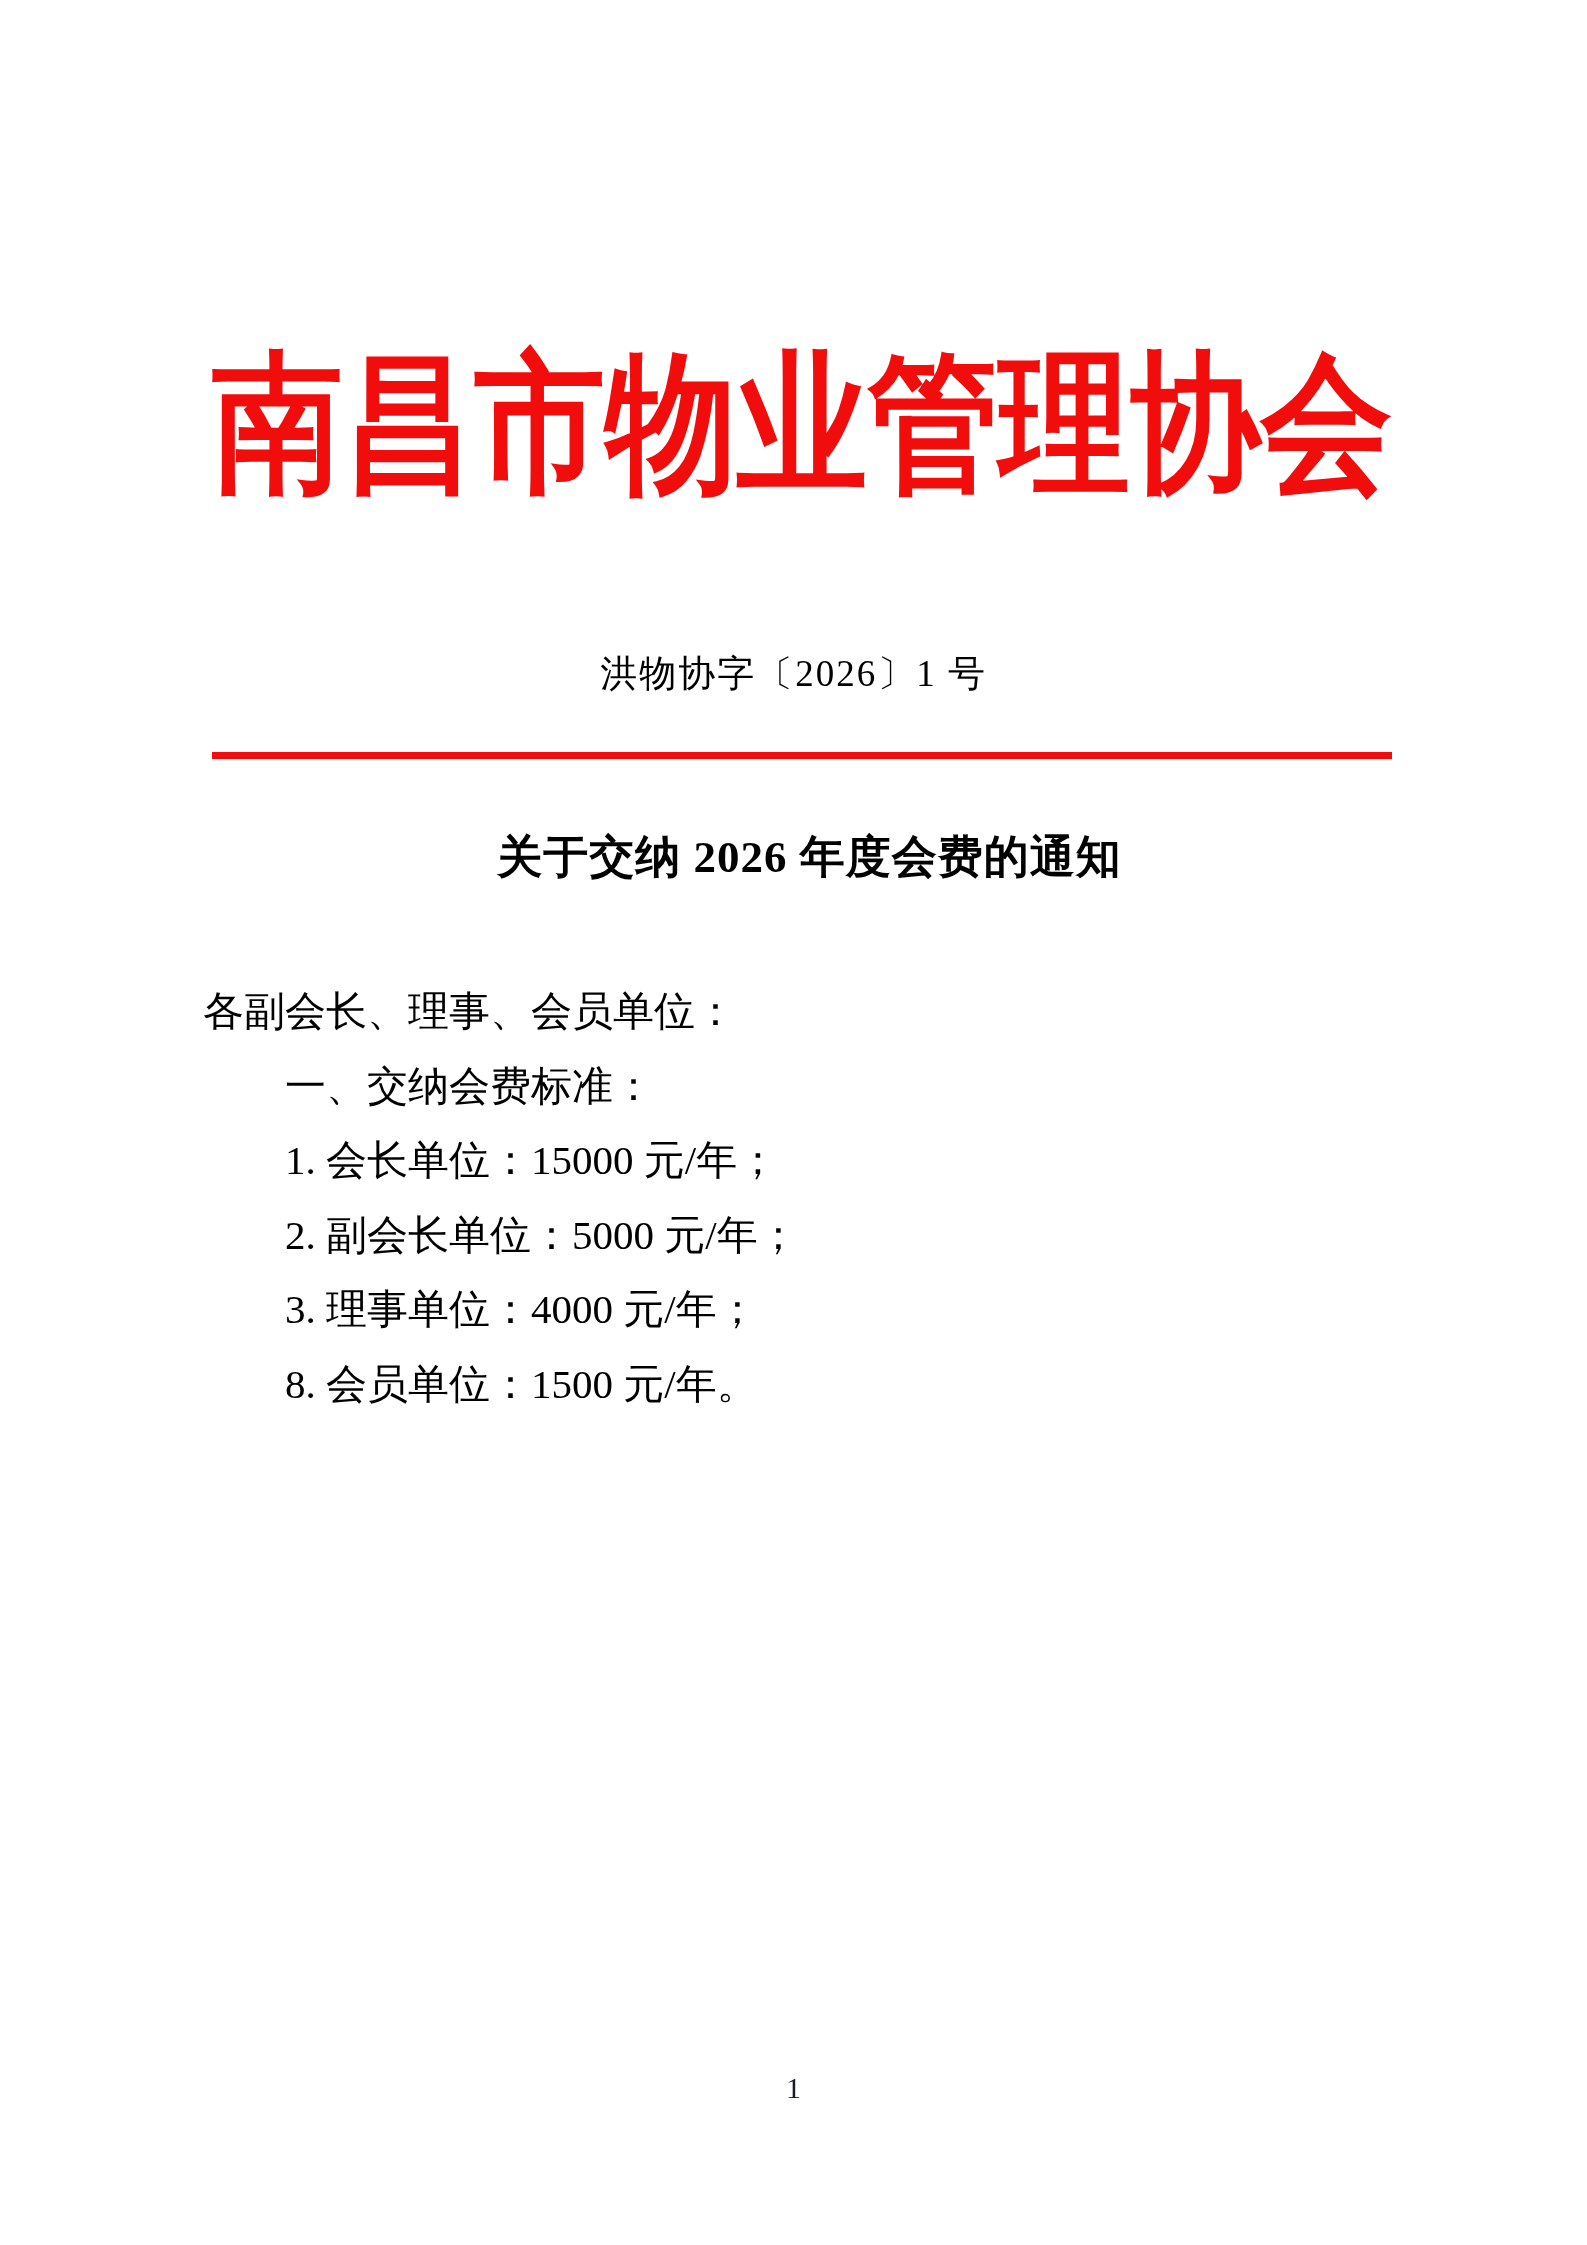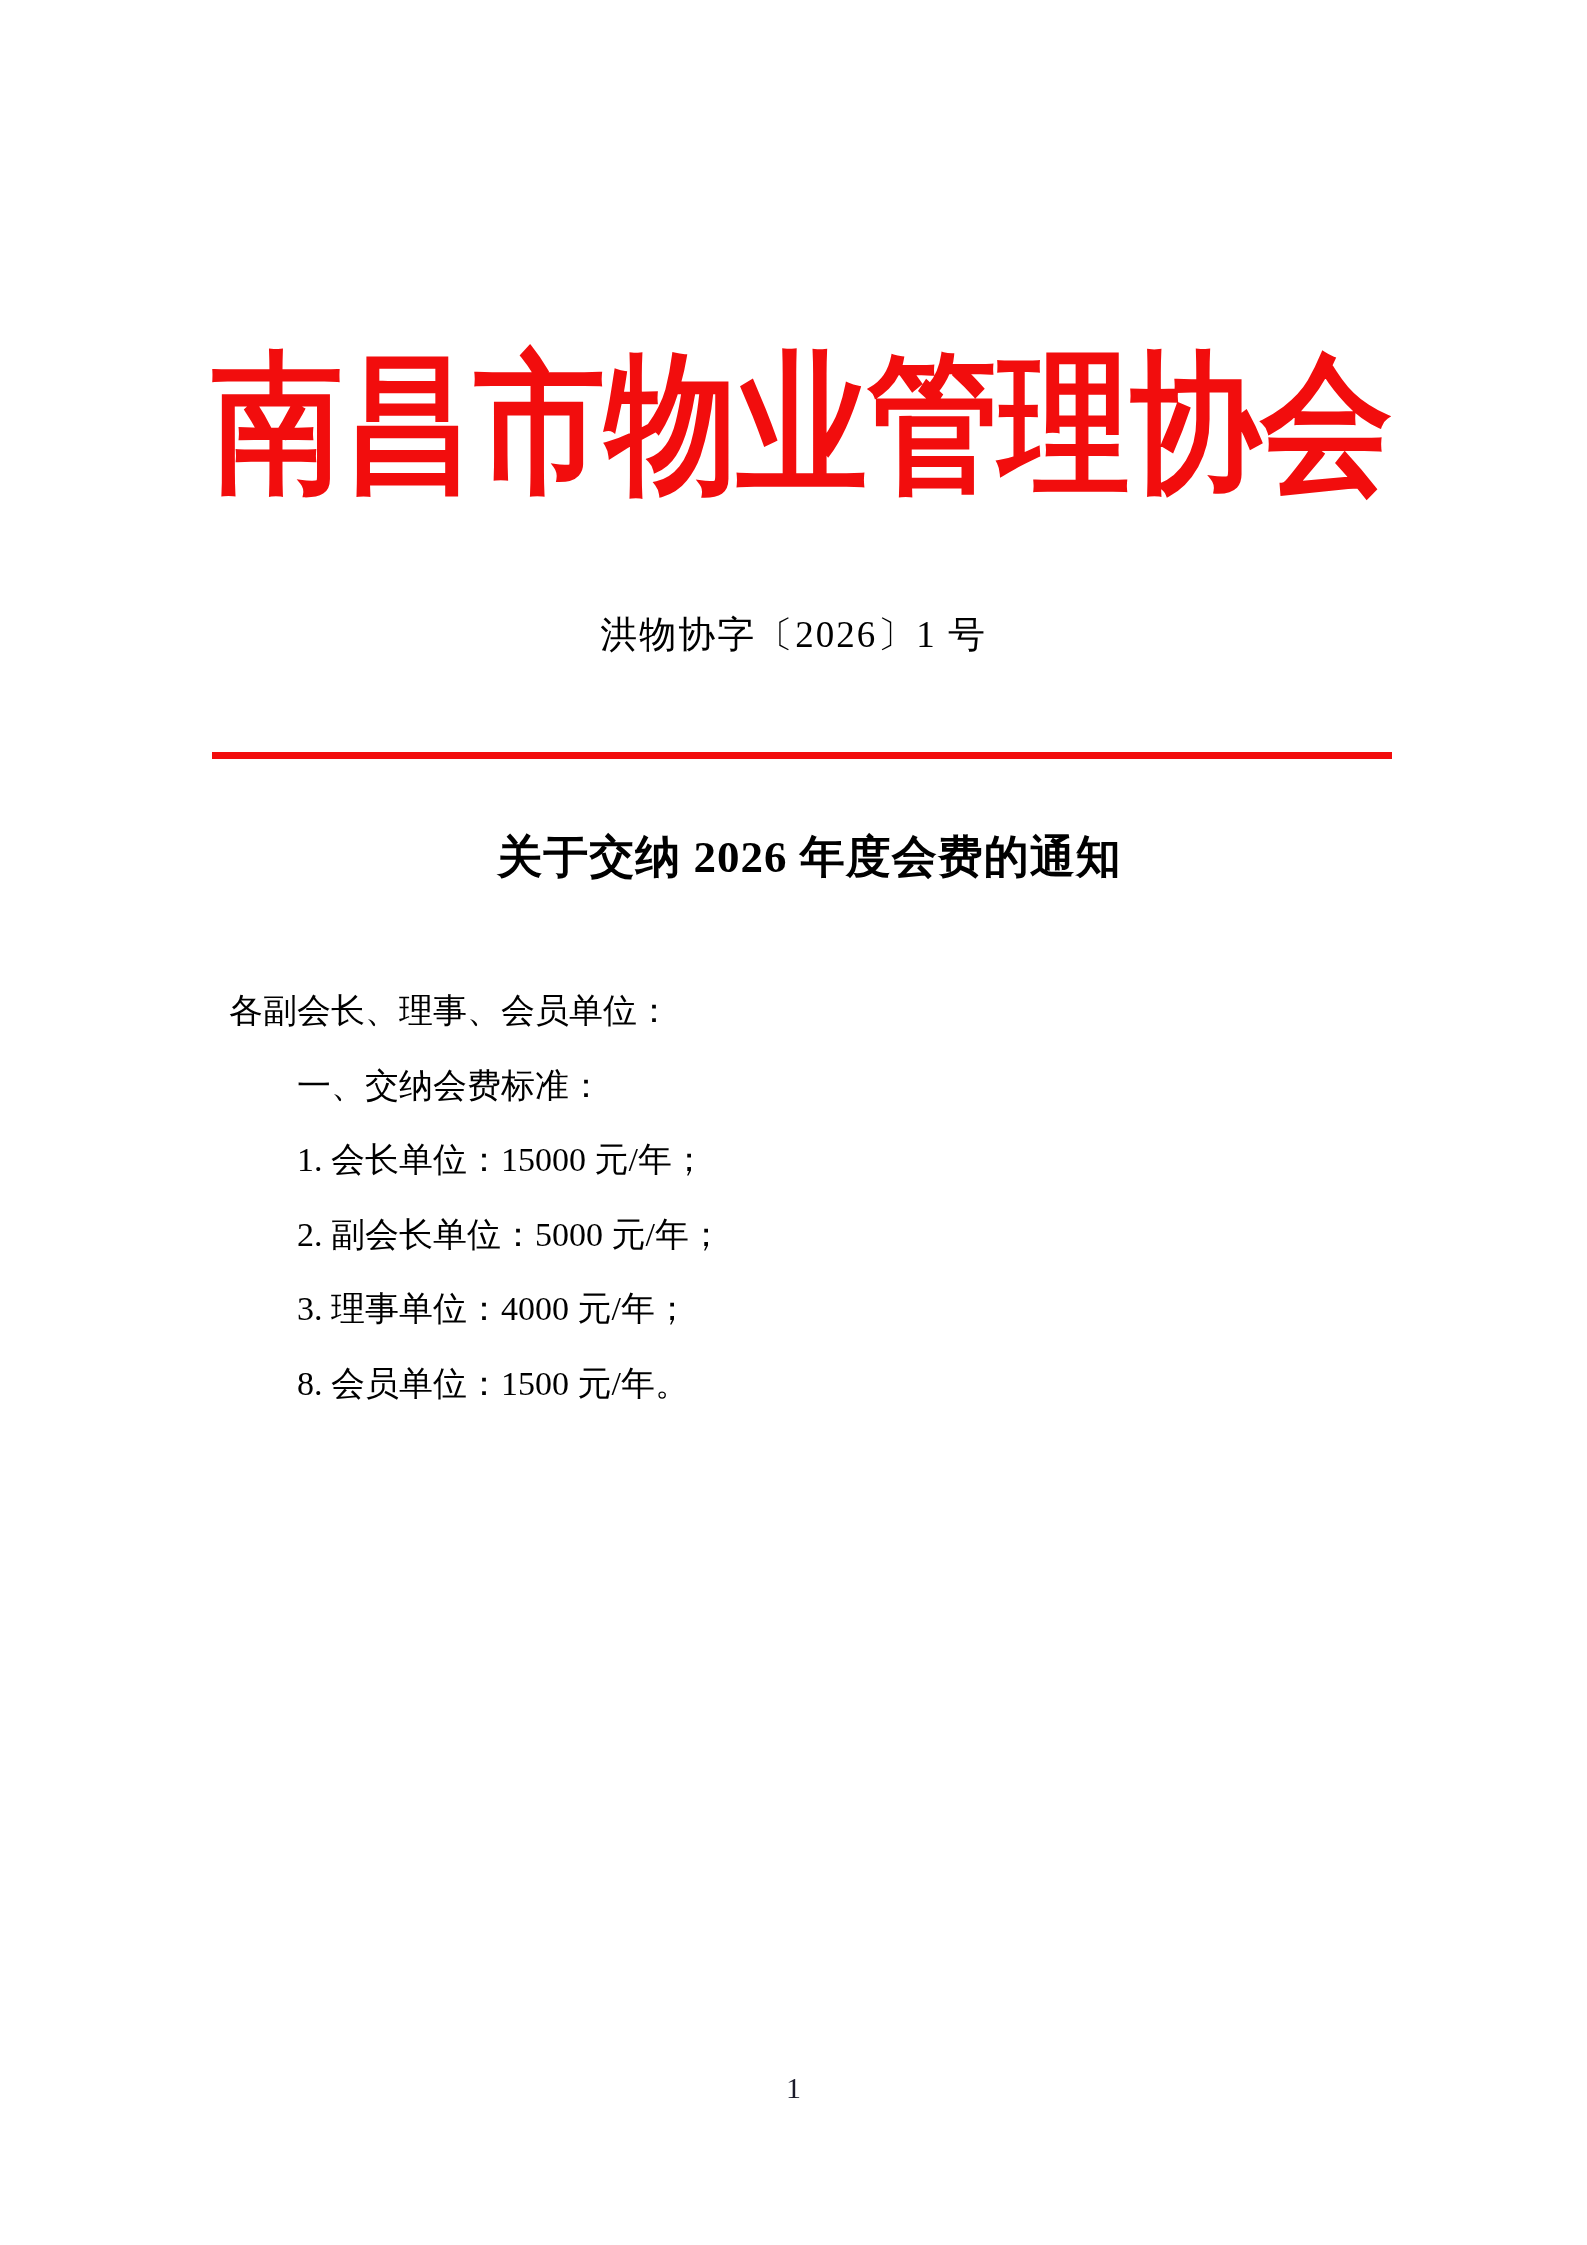--- a/index.html
+++ b/index.html
@@ -33,21 +33,21 @@
     line-height: 1.0;
     transform: scaleY(1.16);
     transform-origin: top center;
     white-space: nowrap;
   }
   .org-title span { display: block; }
 
   
   .doc-number {
     position: absolute;
-    top: 613px;
+    top: 652px;
     left: 0;
     width: 100%;
     text-align: center;
     font-size: 37px;
     letter-spacing: 2px;
     color: #000000;
     line-height: 1.2;
   }
 
   
@@ -72,23 +72,23 @@
     font-weight: bold;
     letter-spacing: 1px;
     color: #000000;
     line-height: 1.2;
   }
 
   
   .body-text {
     position: absolute;
     top: 974px;
-    left: 229px;
+    left: 203px;
     width: 1180px;
-    font-size: 34px;
+    font-size: 41px;
     line-height: 74.6px;
     text-align: justify;
     text-justify: inter-ideograph;
     color: #000000;
   }
   .body-text p {
     margin: 0;
     padding: 0;
   }
   .body-text p.indent {

